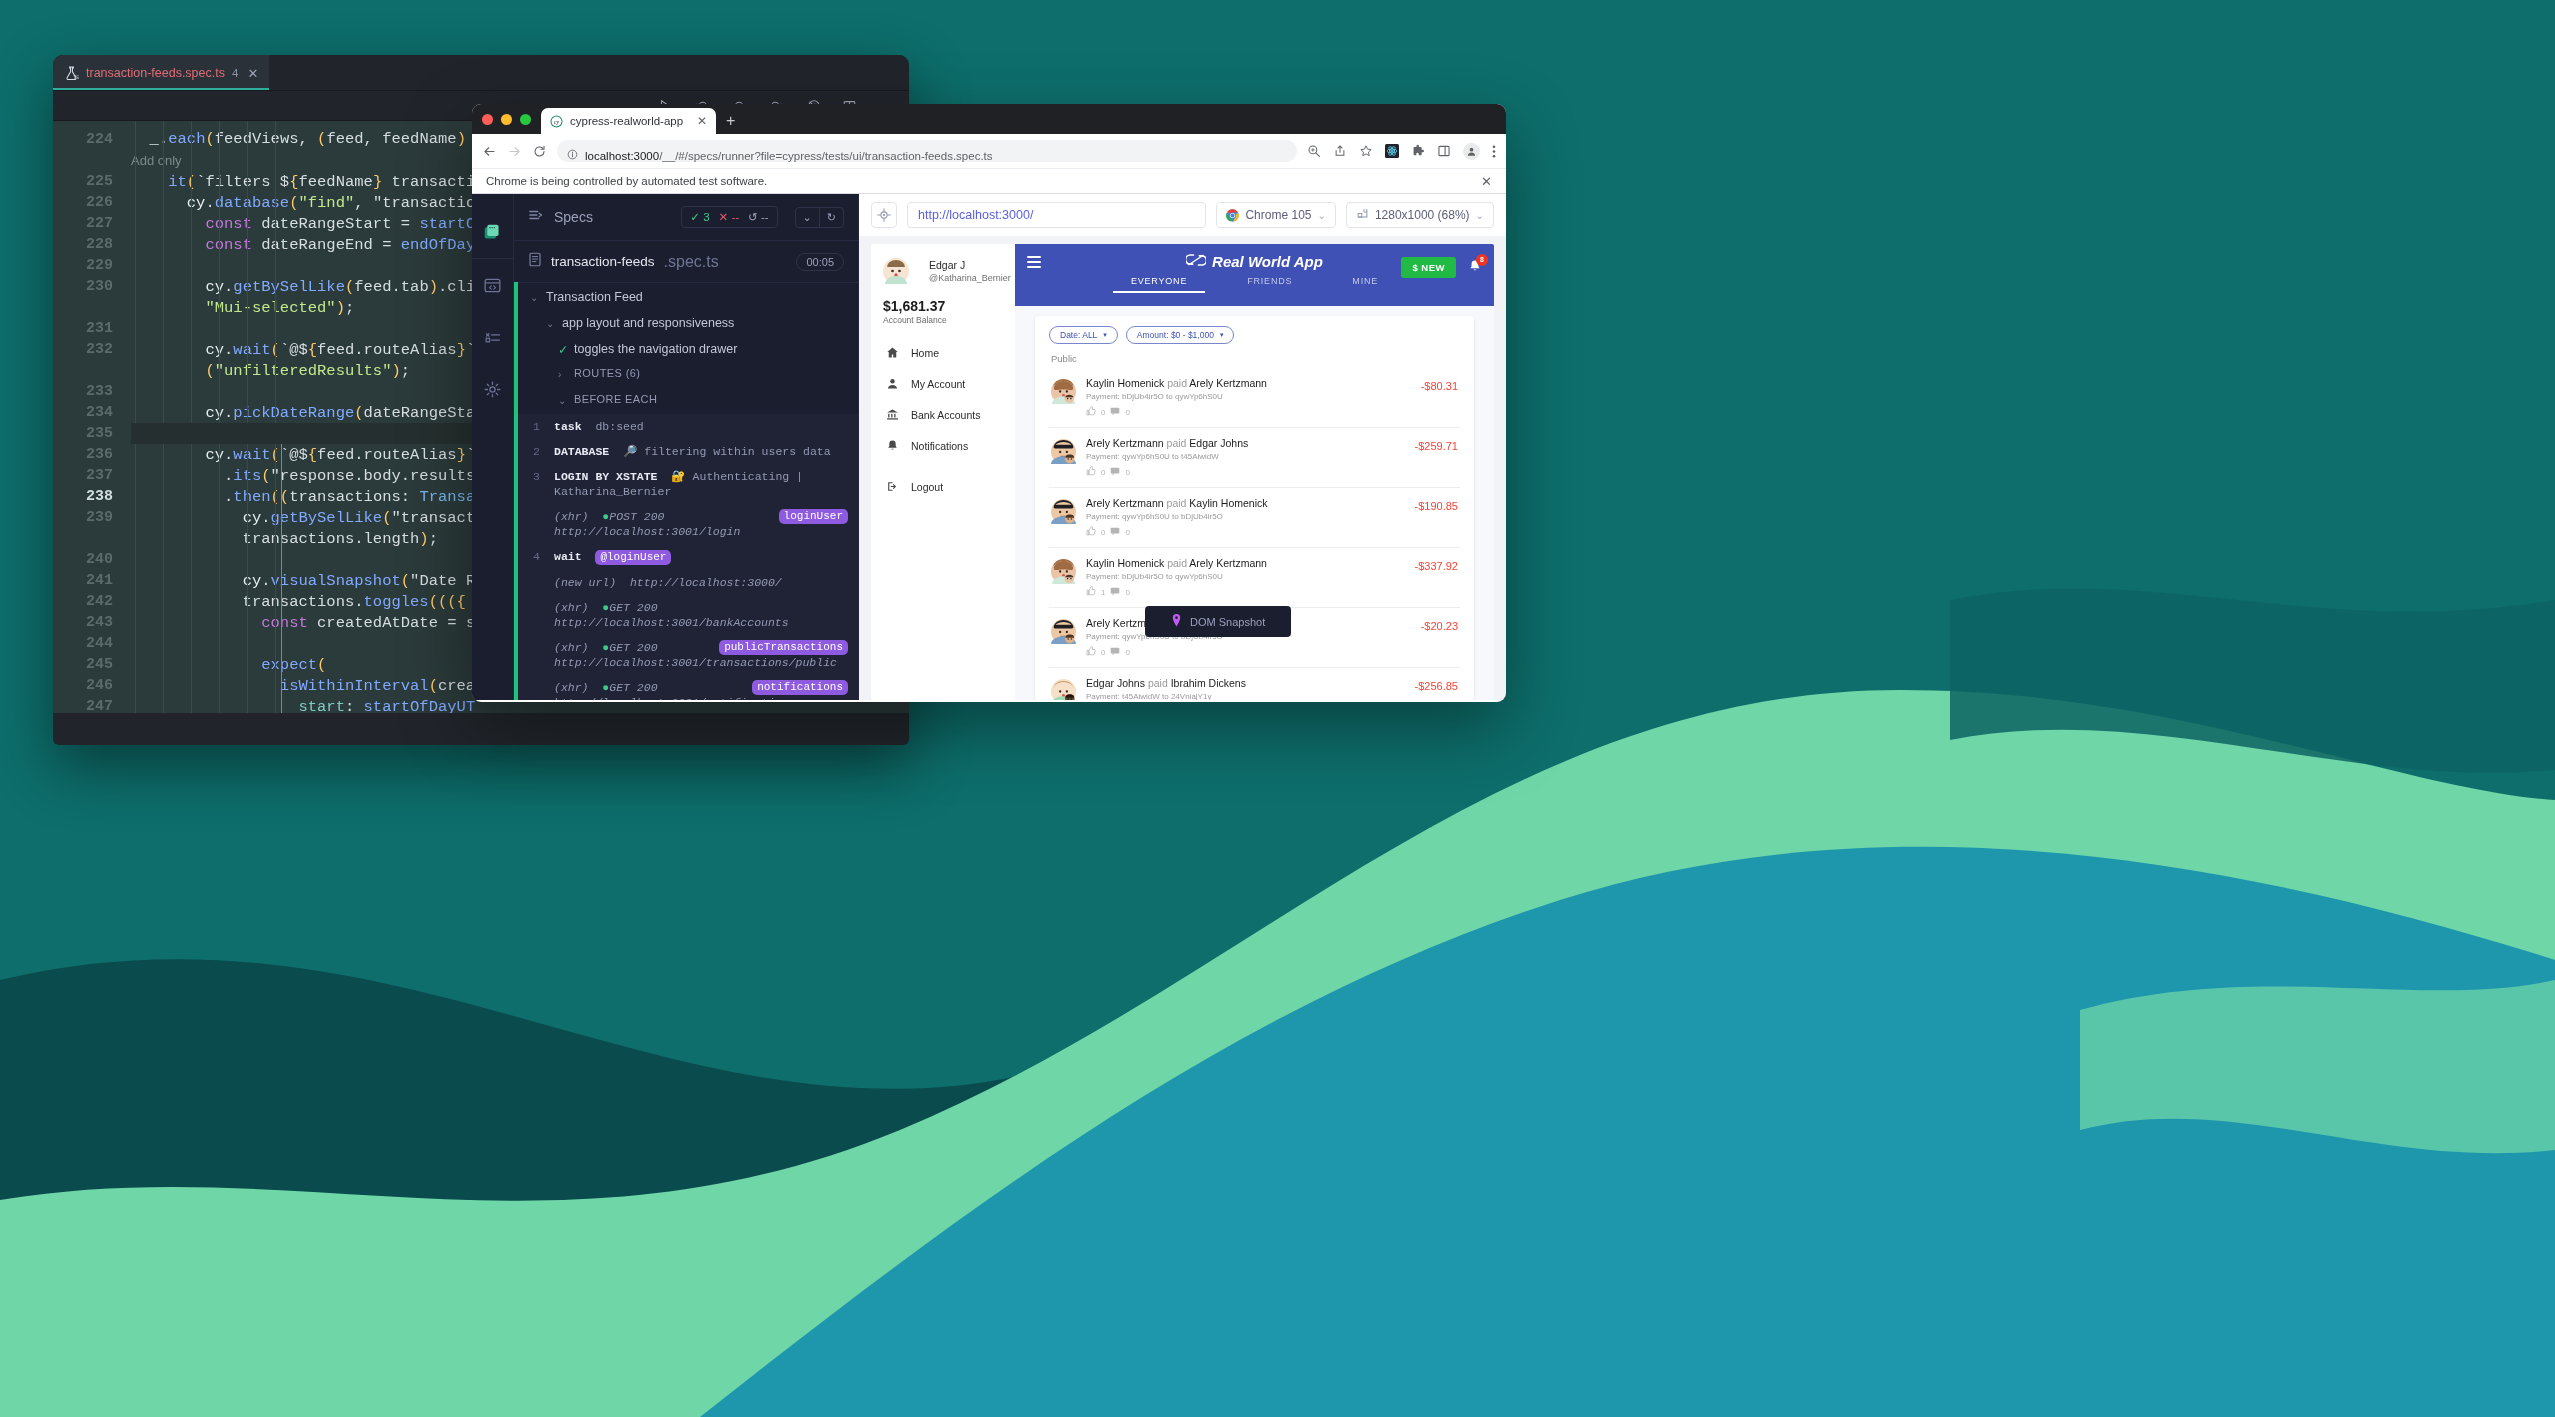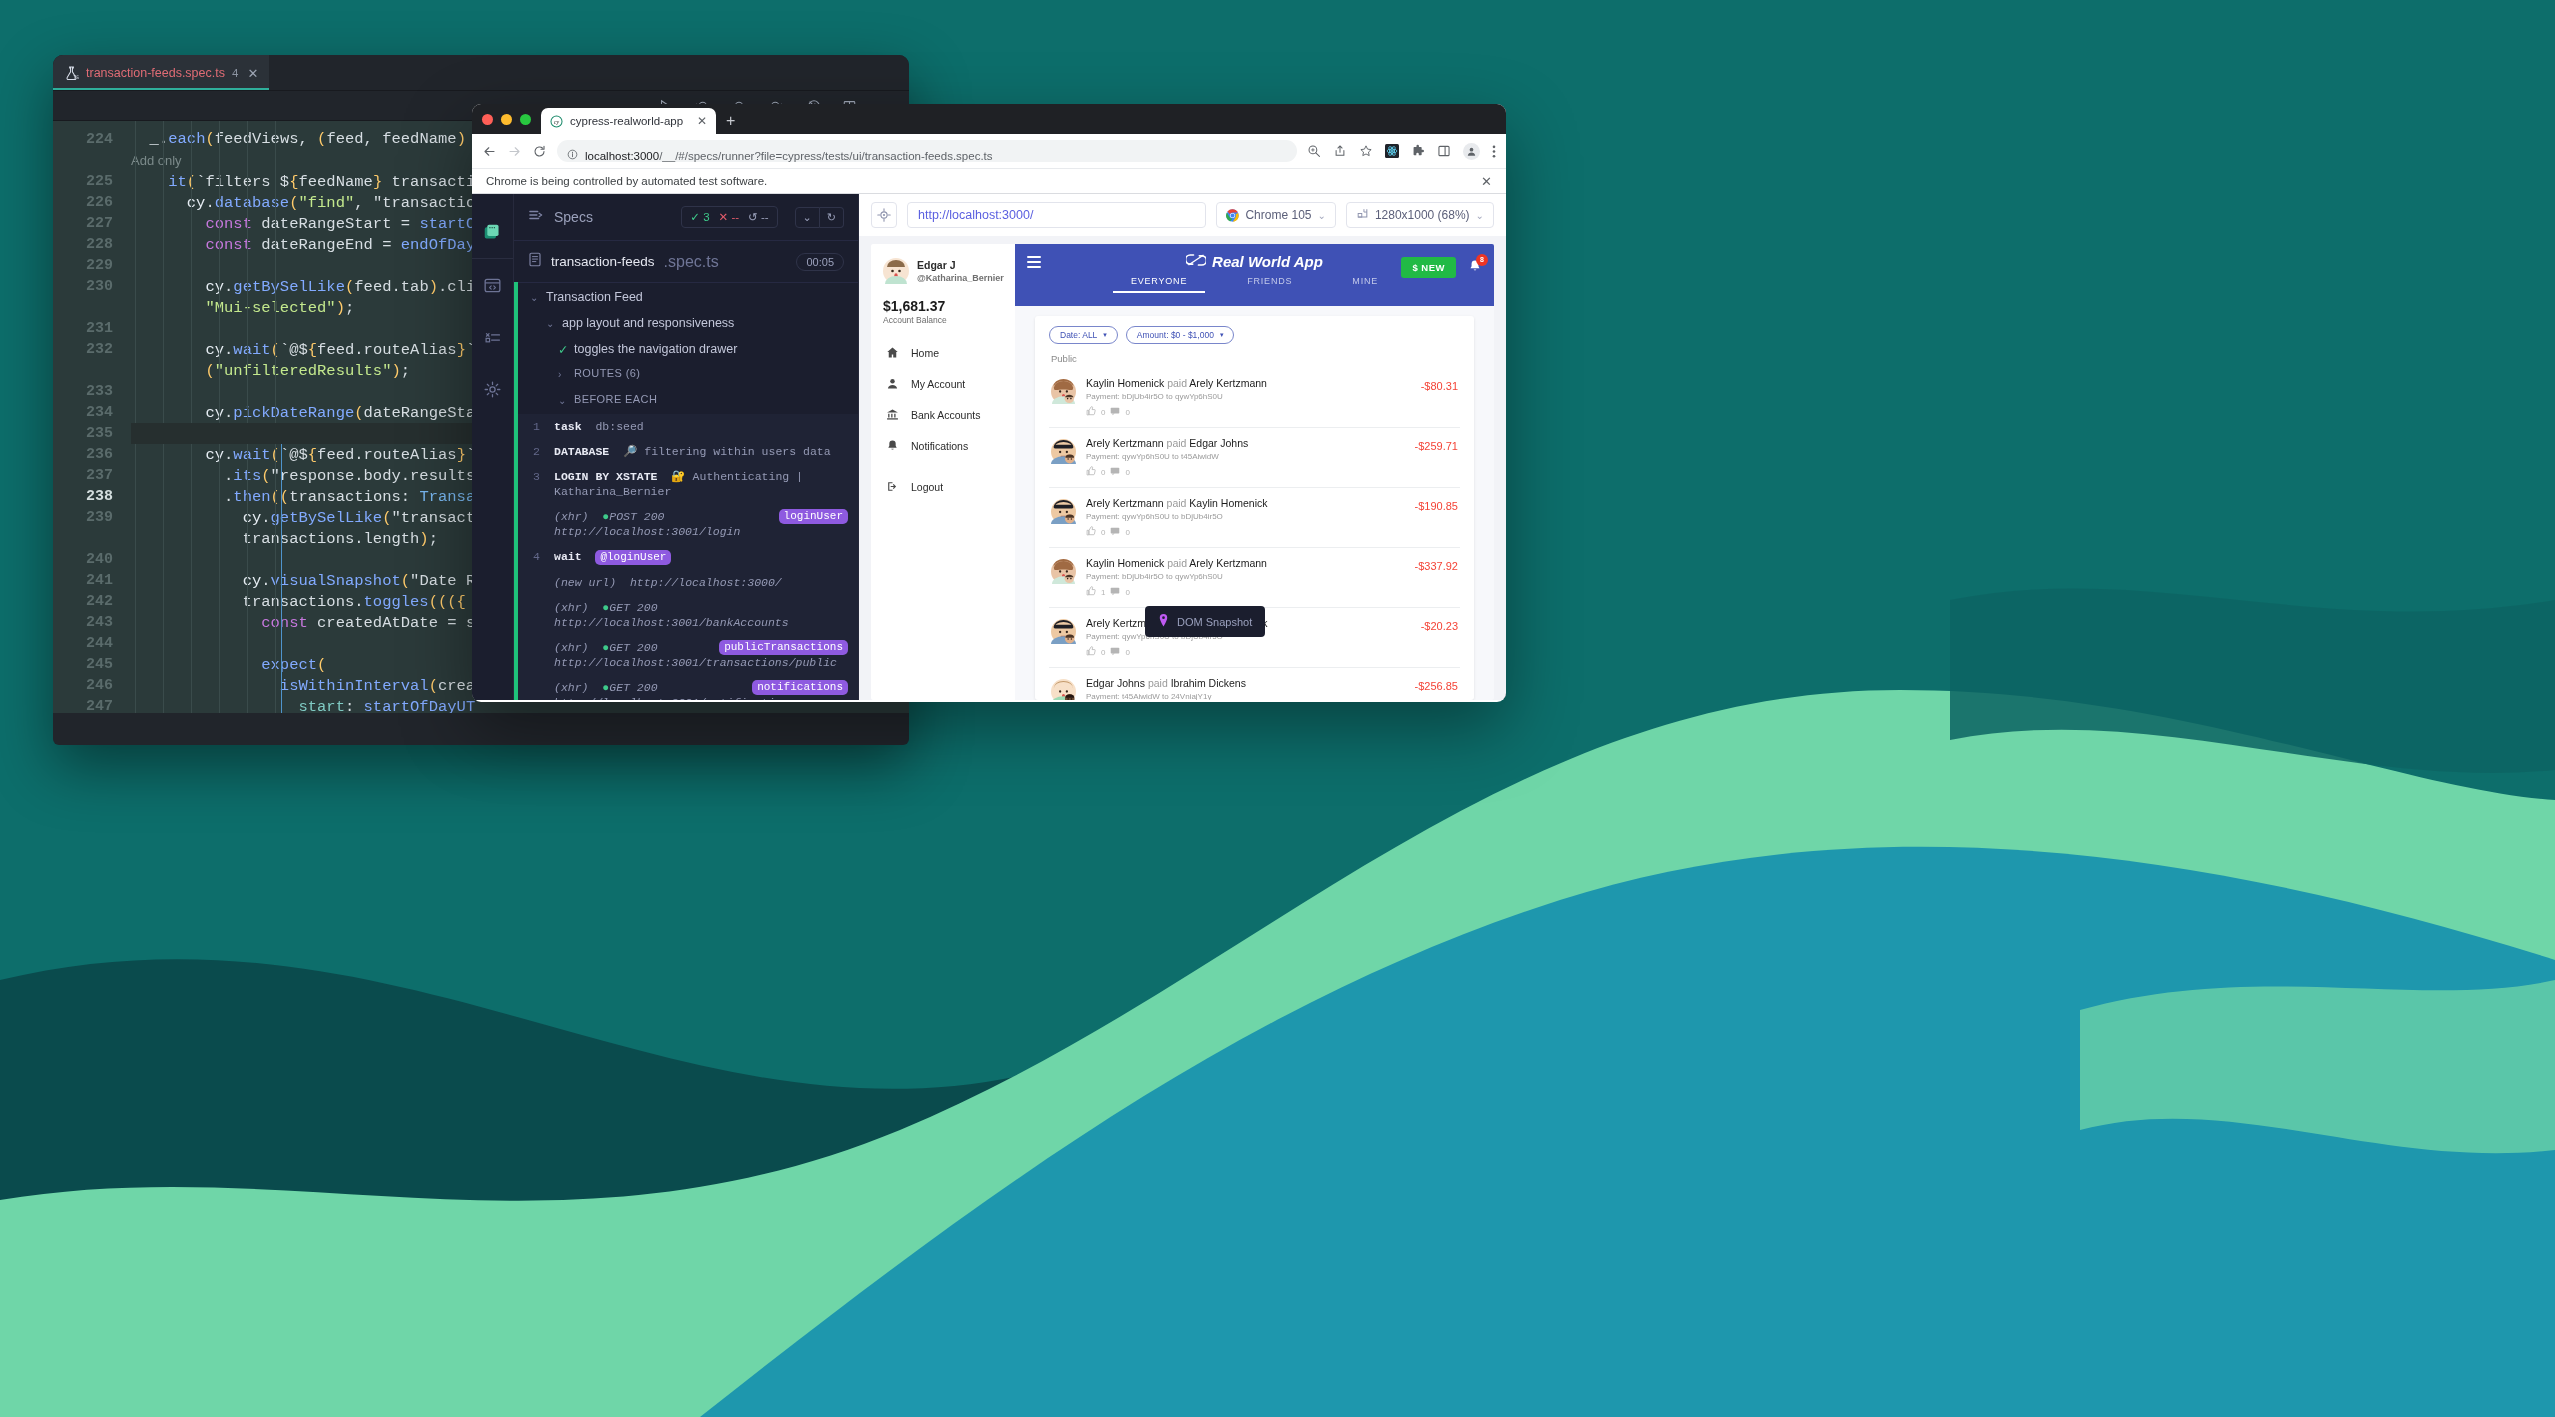--- a/index.html
+++ b/index.html
@@ -192,21 +192,21 @@
   .aut-top { height: 42px; background:#fff; display:flex; align-items:center; gap:10px; padding: 0 12px; }
   .aut-selector { width:26px; height:26px; border:1px solid #e2e4ec; border-radius:4px; display:flex; align-items:center; justify-content:center; color:#8e93ad; }
   .aut-url { flex:1; height:26px; border:1px solid #e2e4ec; border-radius:4px; display:flex; align-items:center; padding: 0 10px; font-size:12.5px; color:#5a5fe0; }
   .aut-chip { height:26px; border:1px solid #e2e4ec; border-radius:4px; display:flex; align-items:center; gap:6px; padding: 0 9px; font-size:12px; color:#5c607a; }
   .aut-chip .cv { color:#a3a7bd; font-size:10px; }
   .chrome-logo { width:13px;height:13px;border-radius:50%; flex:none; }
   .aut-body { flex:1; padding: 8px 12px 0 12px; overflow:hidden; }
   .aut-frame { background:#eceef5; height:100%; border-radius:2px; display:flex; overflow:hidden; }
 
   .rwa-drawer { width: 144px; flex:none; background:#fff; padding: 14px 0 0 0; }
-  .rwa-user { display:flex; align-items:center; gap:8px; padding: 0 12px 14px 12px; font-weight: bold; }
+  .rwa-user { display:flex; align-items:center; gap:20px; padding: 0 12px 14px 12px; }
   .rwa-av { width:26px; height:26px; border-radius:50%; flex:none; }
   .rwa-uname { font-size:10.5px; color:#2c2c2c; line-height:1.25; }
   .rwa-uhandle { font-size:9px; color:#707070; }
   .rwa-bal { padding: 0 12px 12px 12px; }
   .rwa-bal .amt { font-size:14px; font-weight:bold; color:#1c1c1c; }
   .rwa-bal .lbl { font-size:8.5px; color:#6d6d6d; margin-top:1px; }
   .rwa-nav { display:flex; flex-direction:column; }
   .rwa-nav a { display:flex; align-items:center; gap:12px; padding: 9px 14px; font-size:10.5px; color:#2b2b2b; text-decoration:none; }
   .rwa-nav .ni { width:14px; display:flex; justify-content:center; color:#4a4a4a; flex:none; }
   .rwa-nav .spacer { height: 10px; }
@@ -235,21 +235,21 @@
   .tx-row:last-child { border-bottom:none; }
   .tx-av { width:25px; height:25px; border-radius:50%; flex:none; margin-top:2px; }
   .tx-mid { flex:1; min-width:0; }
   .tx-title { font-size:10.5px; color:#1c1c1c; }
   .tx-title .paid { color:#9a9a9a; }
   .tx-pay { font-size:8px; color:#9a9a9a; margin-top:3px; }
   .tx-meta { display:flex; align-items:center; gap:5px; margin-top:5px; color:#b5b5b5; font-size:8px; }
   .tx-amt { font-size:11px; color:#f44336; white-space:nowrap; margin-top:3px; }
   .dom-snapshot {
     position:absolute; background:#1b1e2e; color:#9aa0bd; border-radius:4px;
-    padding: 8px 13px; font-size:11px; display:flex; align-items:center; gap:8px;
+    padding: 8px 26px; font-size:11px; display:flex; align-items:center; gap:8px;
   }
   .dom-pin { color:#bf5af2; }
 </style>
 </head>
 <body>
 
 <div id="wallpaper">
   <svg viewBox="0 0 2555 1417" preserveAspectRatio="none">
     <rect width="2555" height="1417" fill="#0d6e6b"></rect>
     <path d="M0 980 C 420 880 700 1180 1080 1060 C 1420 950 1700 700 2100 760 C 2320 795 2450 900 2555 890 L2555 1417 L0 1417 Z" fill="#0a4b4d"></path>

